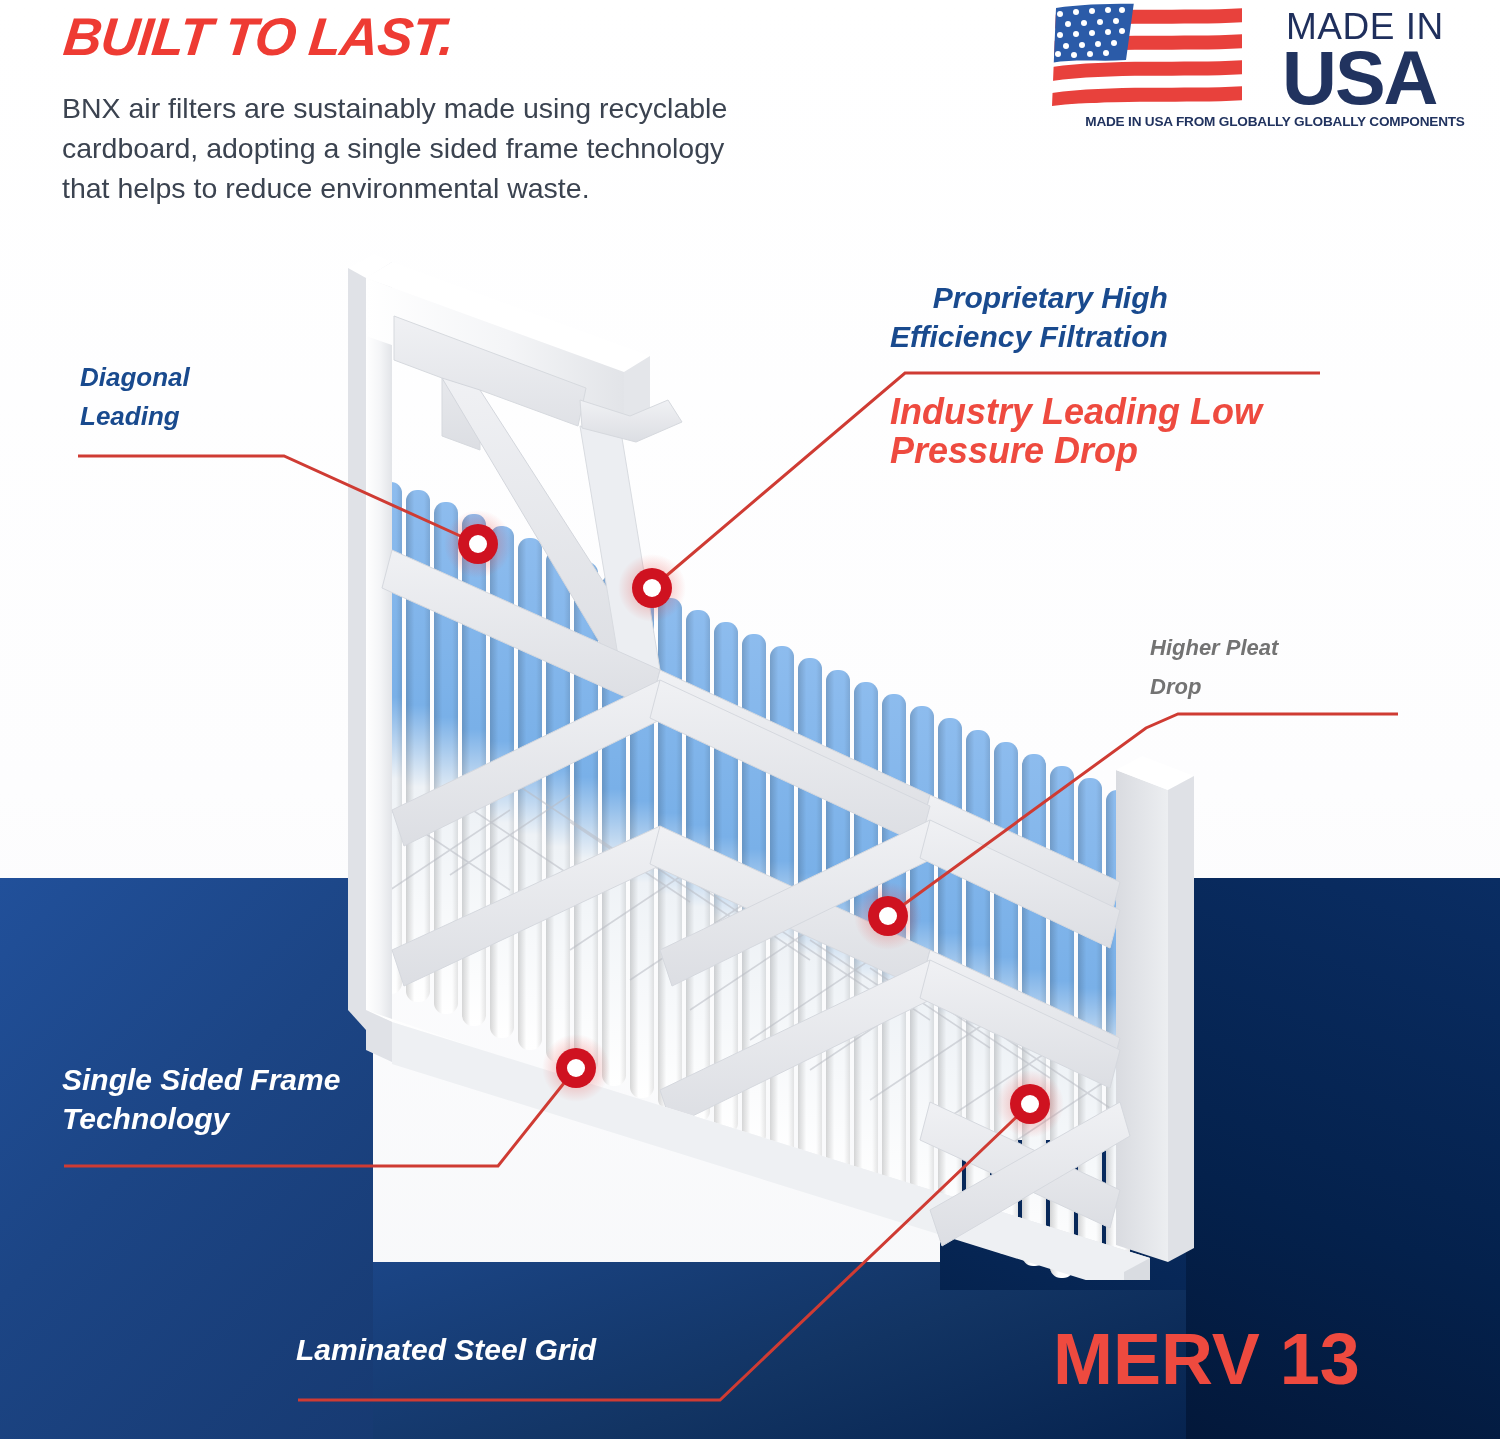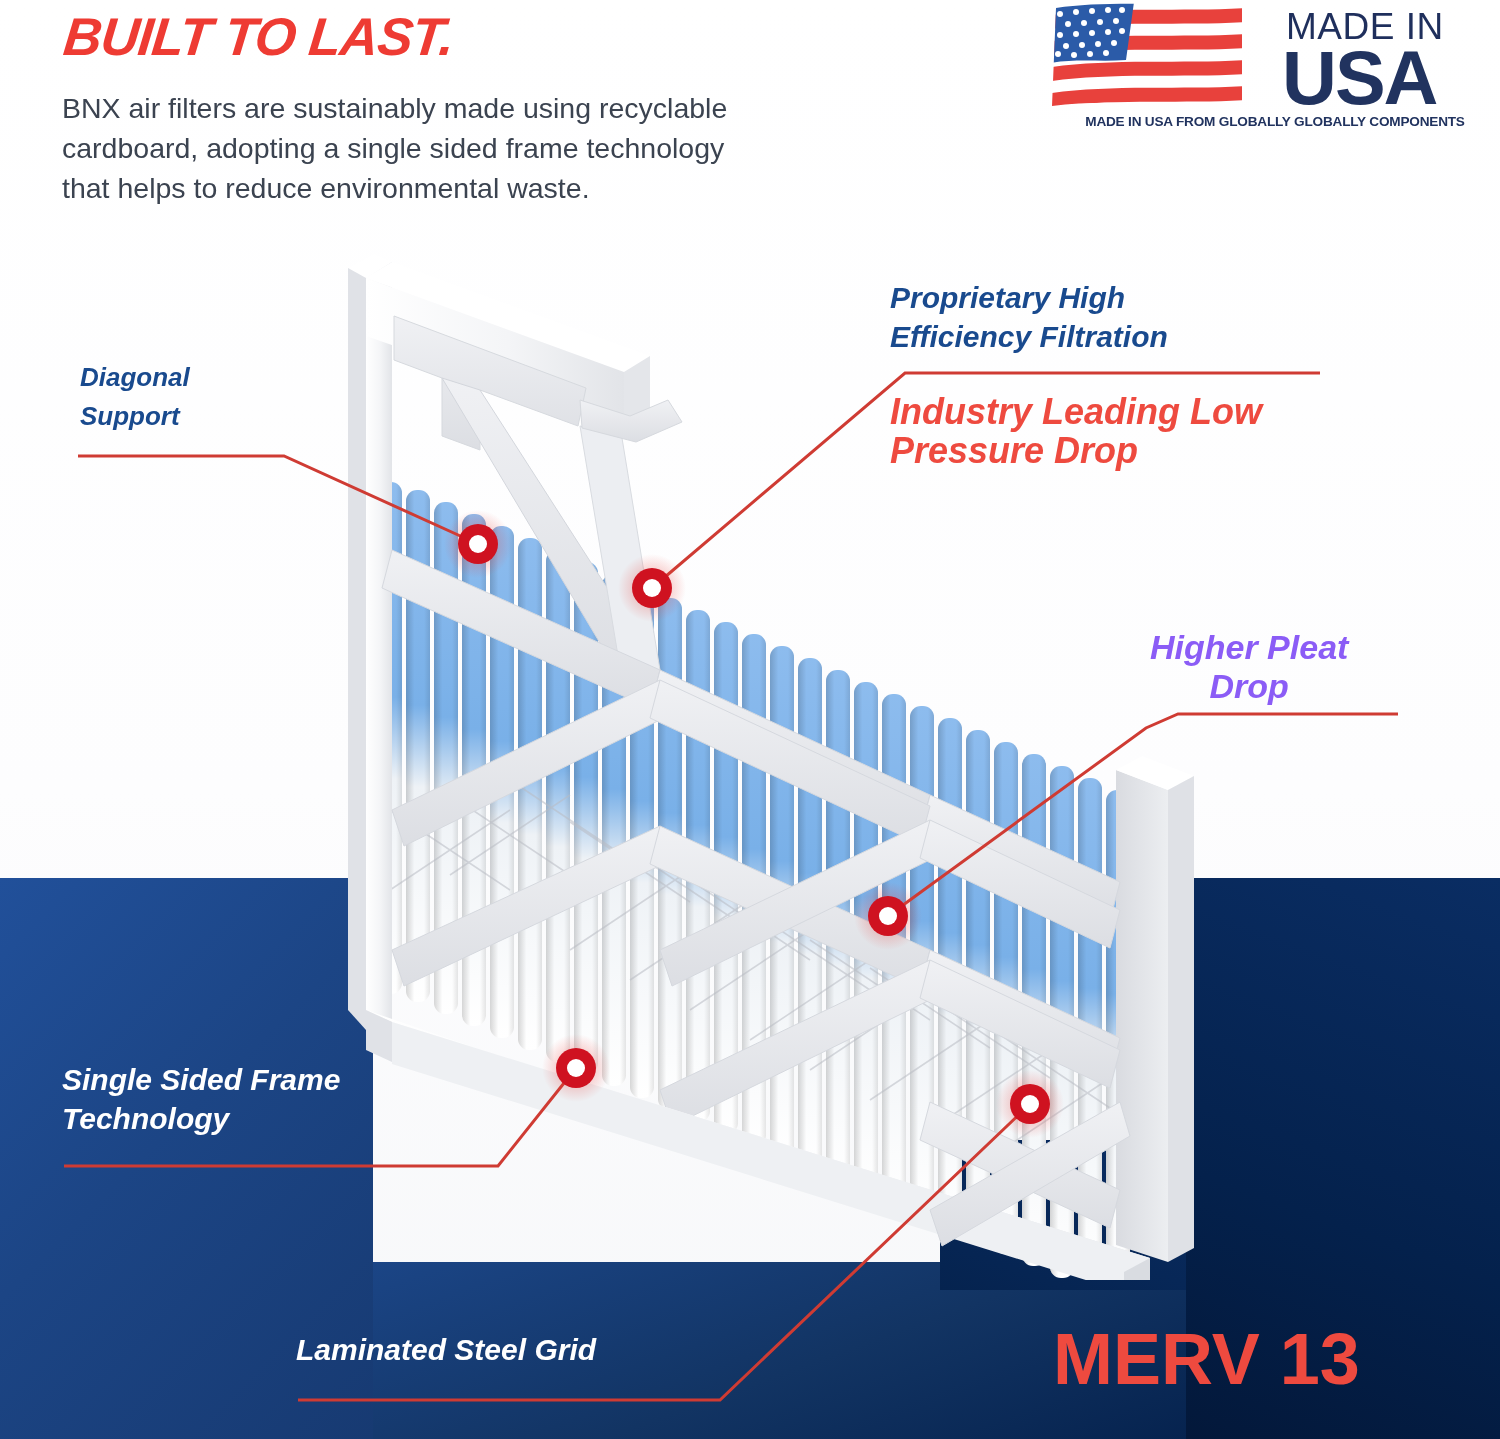--- a/index.html
+++ b/index.html
@@ -63,23 +63,23 @@
   }
 
   
   .product{position:absolute;left:330px;top:250px;width:880px;height:1030px;}
 
   
   .callout{position:absolute;font-style:italic;font-weight:bold;}
   .callout .ln{display:block;white-space:nowrap;}
 
   .c-diag{left:80px;top:358px;font-size:26px;line-height:39px;color:#194a8e;}
-  .c-prop{left:890px;top:278px;font-size:30px;line-height:39px;color:#194a8e;}
+  .c-prop{left:890px;top:278px;font-size:30px;line-height:39px;color:#194a8e;text-align:right;}
   .c-ild {left:890px;top:392px;font-size:36px;line-height:39px;color:#ee4a3f;}
-  .c-pleat{left:1150px;top:628px;font-size:34px;line-height:39px;color:#8b5cf6;text-align:center;}
+  .c-pleat{left:1150px;top:628px;font-size:22px;line-height:39px;color:#737373;}
   .c-ssft{left:62px;top:1060px;font-size:30px;line-height:39px;color:#ffffff;}
   .c-lsg {left:296px;top:1330px;font-size:30px;line-height:39px;color:#ffffff;}
 
   .merv{
     position:absolute;left:1053px;top:1318px;
     font-size:72px;font-weight:bold;color:#ee4a3f;letter-spacing:0px;
   }
 
   
   .leaders{position:absolute;left:0;top:0;width:1500px;height:1439px;pointer-events:none;}
@@ -396,21 +396,21 @@
       <g>
         <circle cx="1030" cy="1104" r="34" fill="url(#halo)"></circle>
         <circle cx="1030" cy="1104" r="20" fill="#cf1220"></circle>
         <circle cx="1030" cy="1104" r="9" fill="#ffffff"></circle>
       </g>
     </g>
   </svg>
 
   <div class="callout c-diag">
     <span class="ln">Diagonal</span>
-    <span class="ln">Support</span>
+    <span class="ln">Leading</span>
   </div>
 
   <div class="callout c-prop">
     <span class="ln">Proprietary High</span>
     <span class="ln">Efficiency Filtration</span>
   </div>
 
   <div class="callout c-ild">
     <span class="ln">Industry Leading Low</span>
     <span class="ln">Pressure Drop</span>

